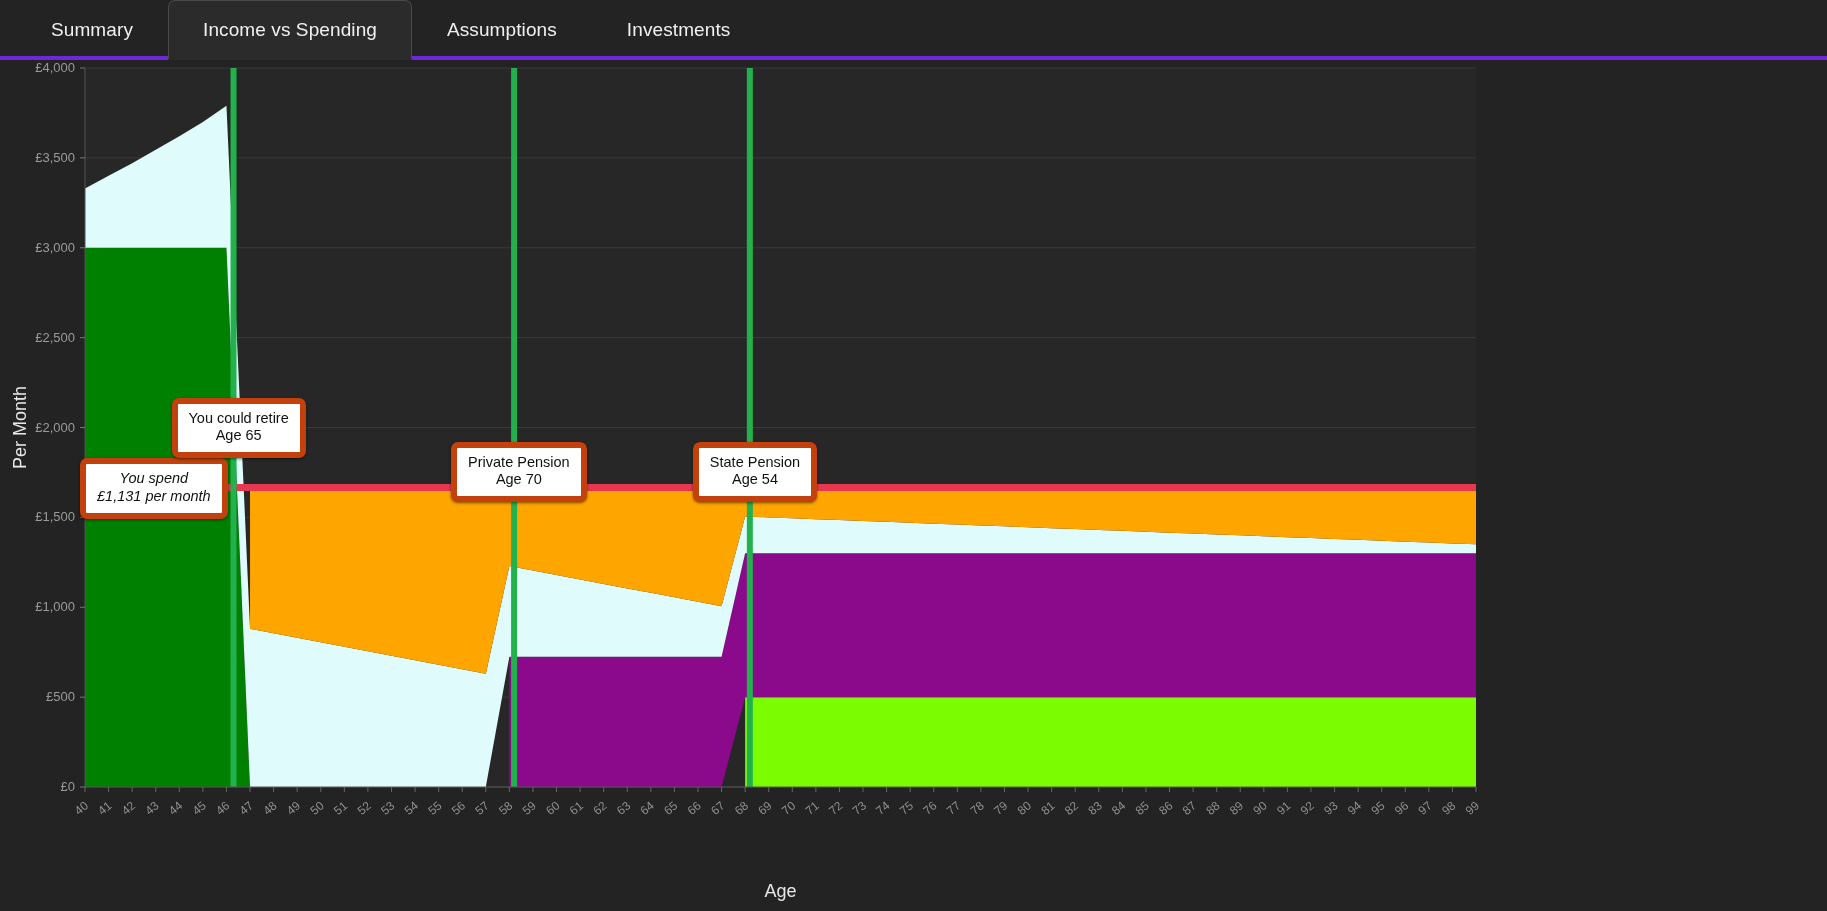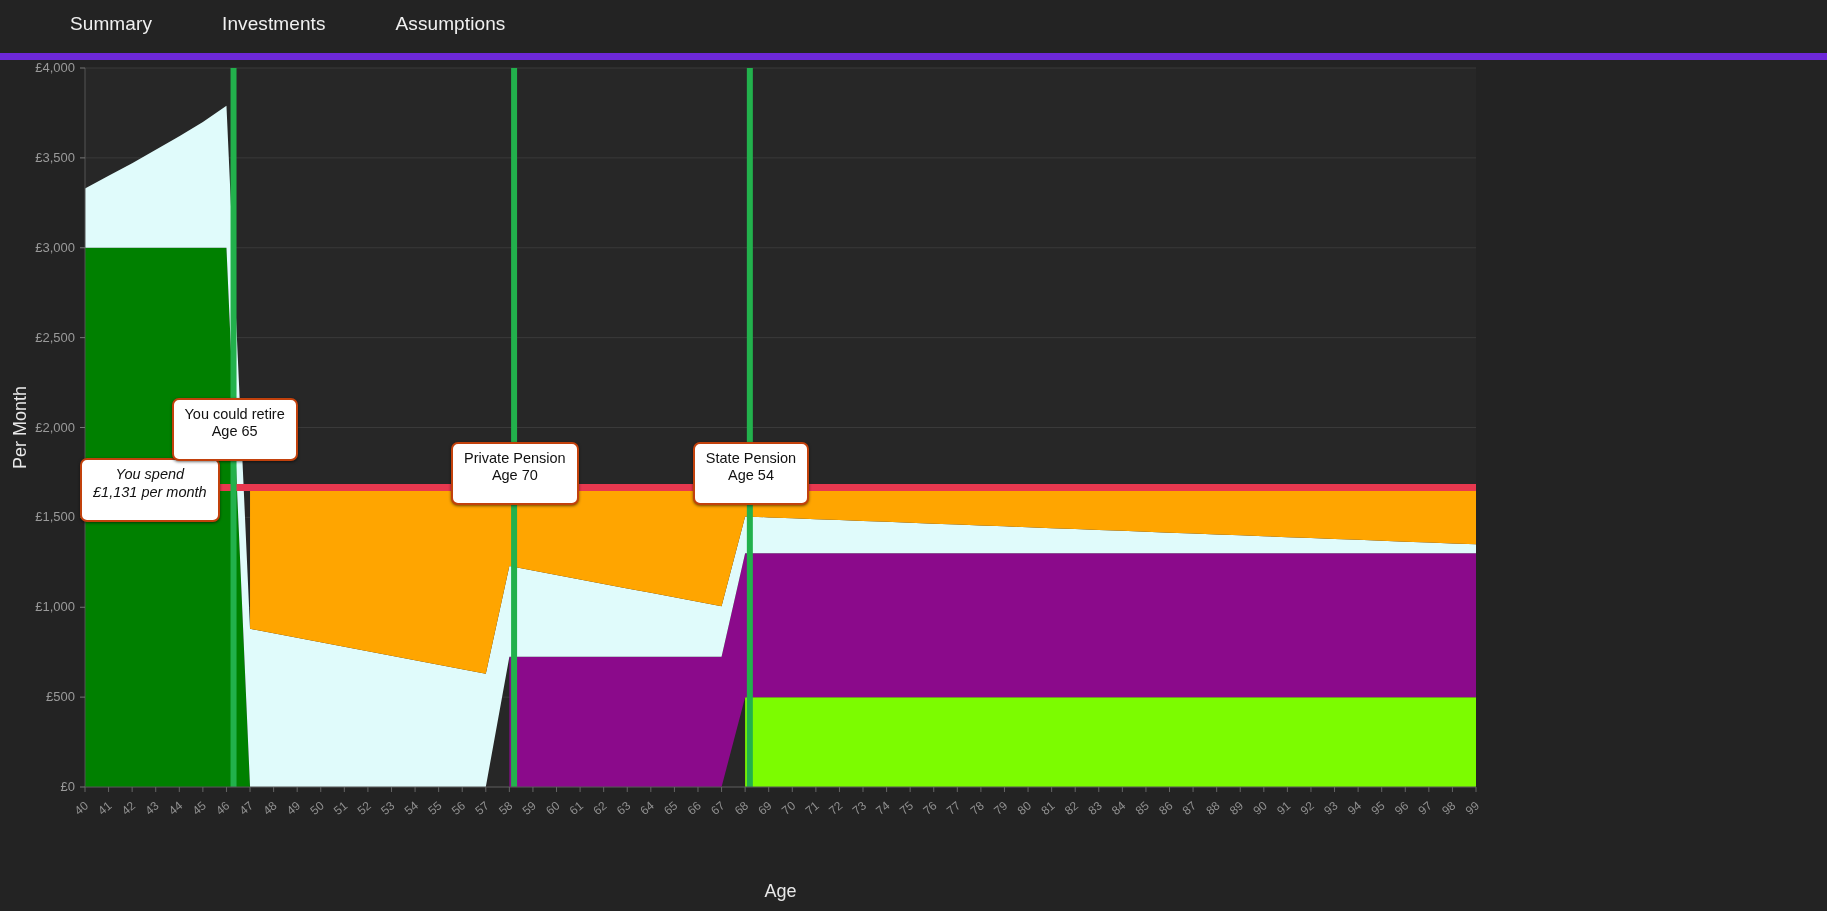--- a/index.html
+++ b/index.html
@@ -8,23 +8,23 @@
     background: #232323;
     font-family: "Liberation Sans", sans-serif;
     overflow: hidden;
   }
   #app { position: relative; width: 1827px; height: 911px; background: #232323; }
 
   
   .tabbar {
     position: absolute; left: 0; top: 0; width: 1827px; height: 60px;
     background: #232323;
-    border-bottom: 7px solid #6d28d9;
-    display: flex; align-items: flex-end;
-    padding-left: 35px;
+    border-bottom: 4px solid #6d28d9;
+    display: flex; align-items: flex-start;
+    padding-left: 16px;
   }
   .tab {
     height: 59px; padding: 0 34px;
     display: flex; align-items: center; justify-content: center;
     font-size: 19px; color: #f0f0f0;
     background: transparent;
     border: 1px solid transparent;
     border-bottom: none;
     border-radius: 7px 7px 0 0;
     cursor: pointer; white-space: nowrap;
@@ -53,46 +53,49 @@
 
   .ytick { font-size: 13px; fill: #9a9a9a; text-anchor: end; }
   .xtick { font-size: 12px; fill: #8f8f8f; text-anchor: end; }
   .axtitle { font-size: 18px; fill: #e8e8e8; }
 
   
   .callout {
     position: absolute;
     background: #ffffff;
     color: #111;
-    border: 2px solid #c2410c;
+    border: 6px solid #c2410c;
     border-radius: 7px;
-    padding: 6px 11px 18px 11px;
+    padding: 6px 11px 7px 11px;
     font-size: 14.5px;
     line-height: 1.23;
     text-align: center;
     white-space: nowrap;
     box-shadow: 0 1px 3px rgba(0,0,0,.55);
     z-index: 6;
   }
   .callout div { pointer-events: none; }
 </style>
 </head>
 <body>
 
 <div id="app">
 
   <div class="tabbar">
     <div class="tab">
         <span>Summary</span>
       </div>
+    <div class="tab active">
+        <span>Income vs Spending</span>
+      </div>
+    <div class="tab">
+        <span>Assumptions</span>
+      </div>
     <div class="tab">
         <span>Investments</span>
-      </div>
-    <div class="tab">
-        <span>Assumptions</span>
       </div>
   </div>
 
   <div class="chartwrap">
 
     <div class="legend" id="legend">
         <div class="legend-item">
           <span class="legend-swatch" style="background: rgb(0, 128, 0);"></span>
           <span class="legend-label">Salary</span>
         </div>

